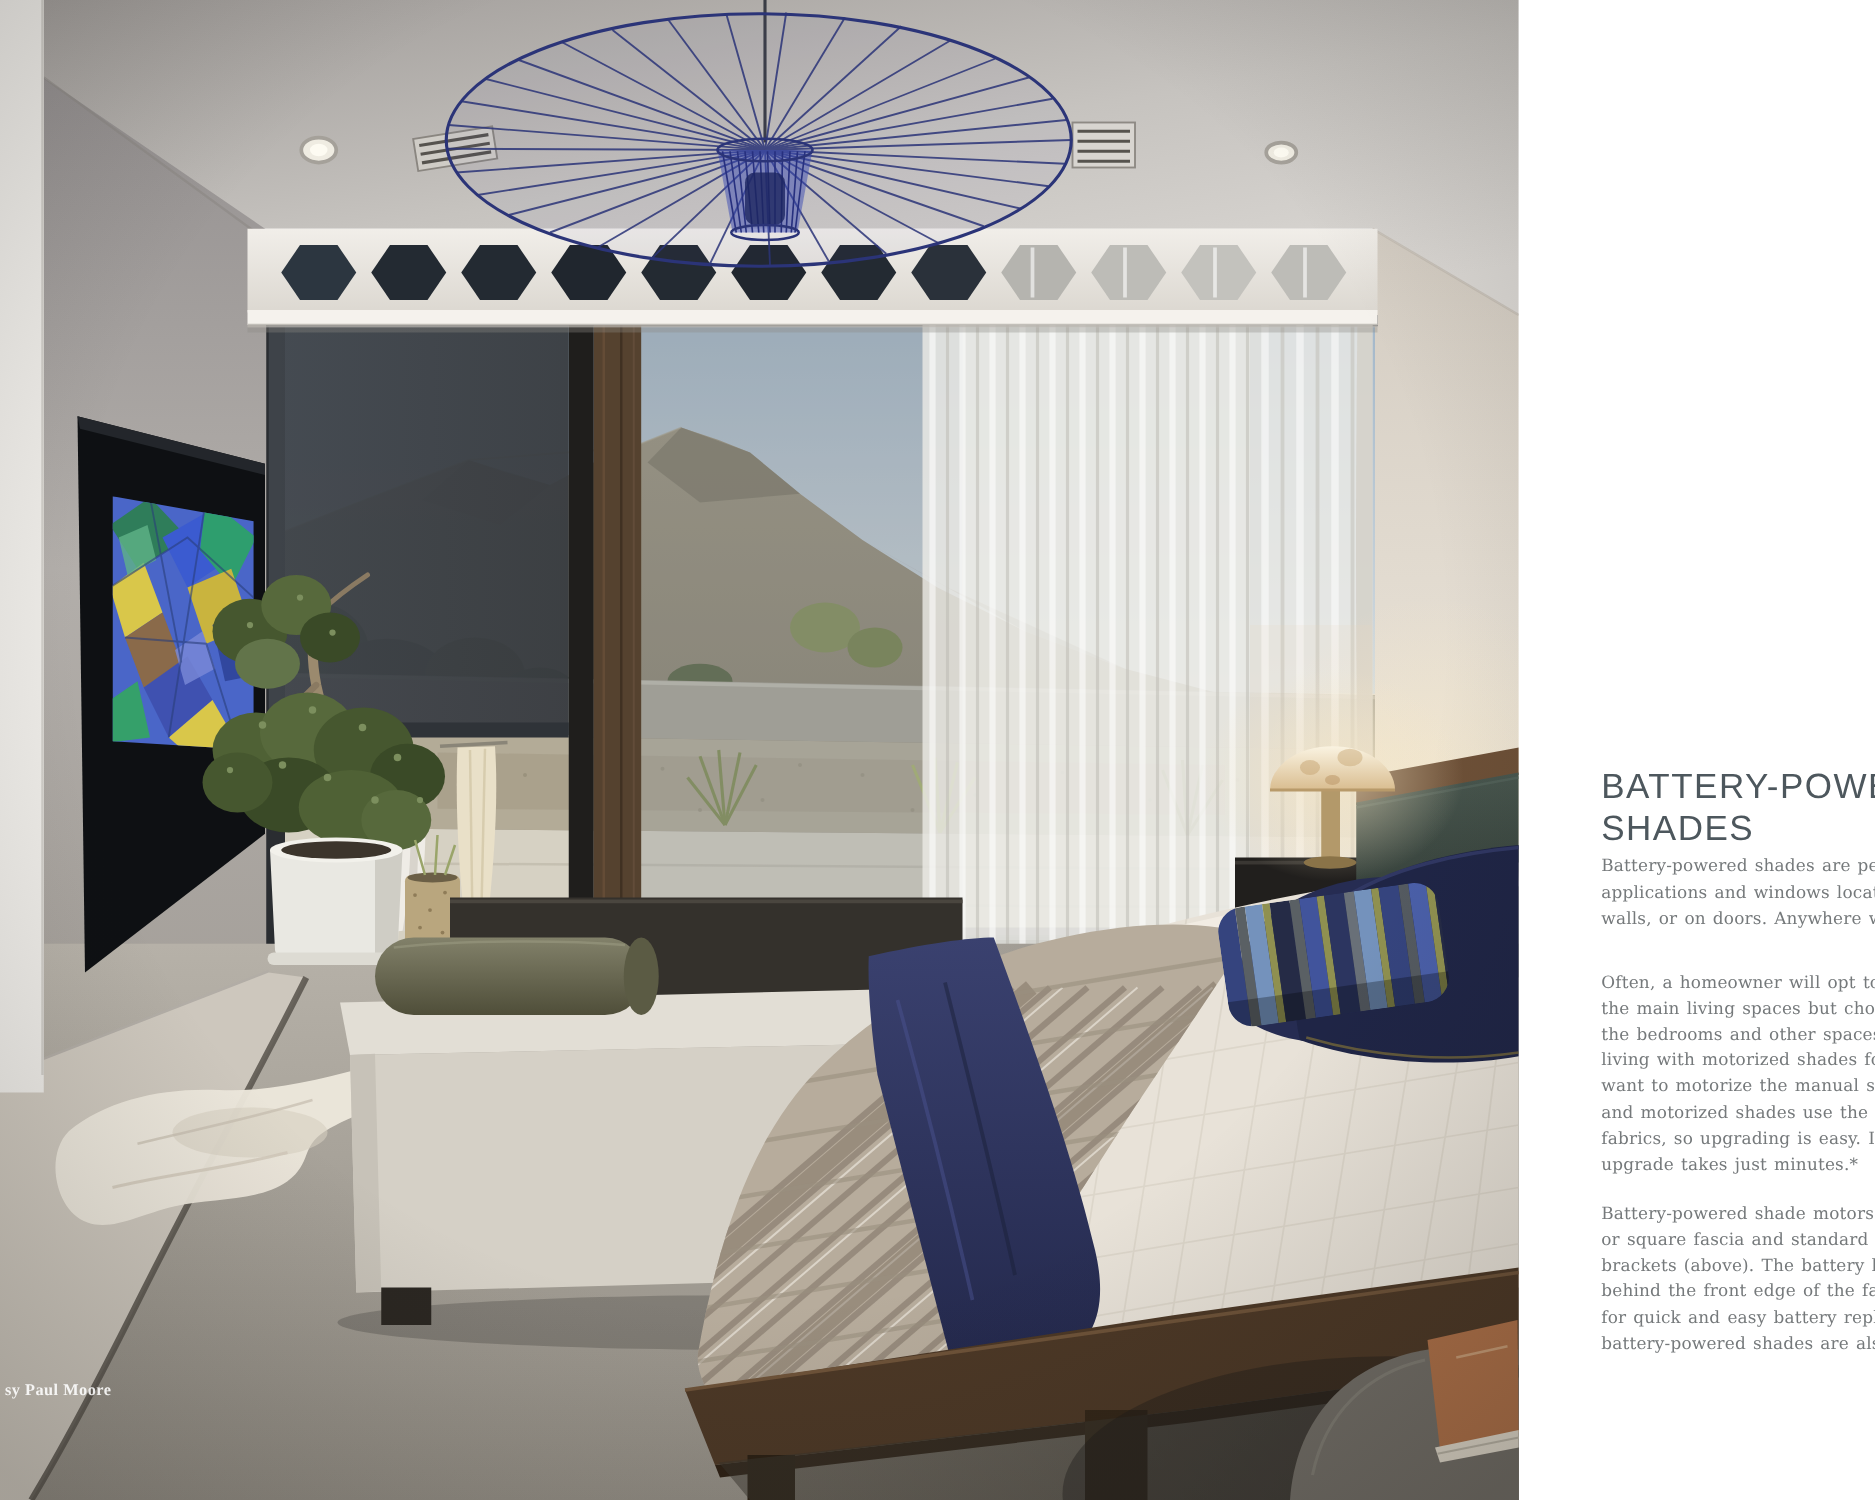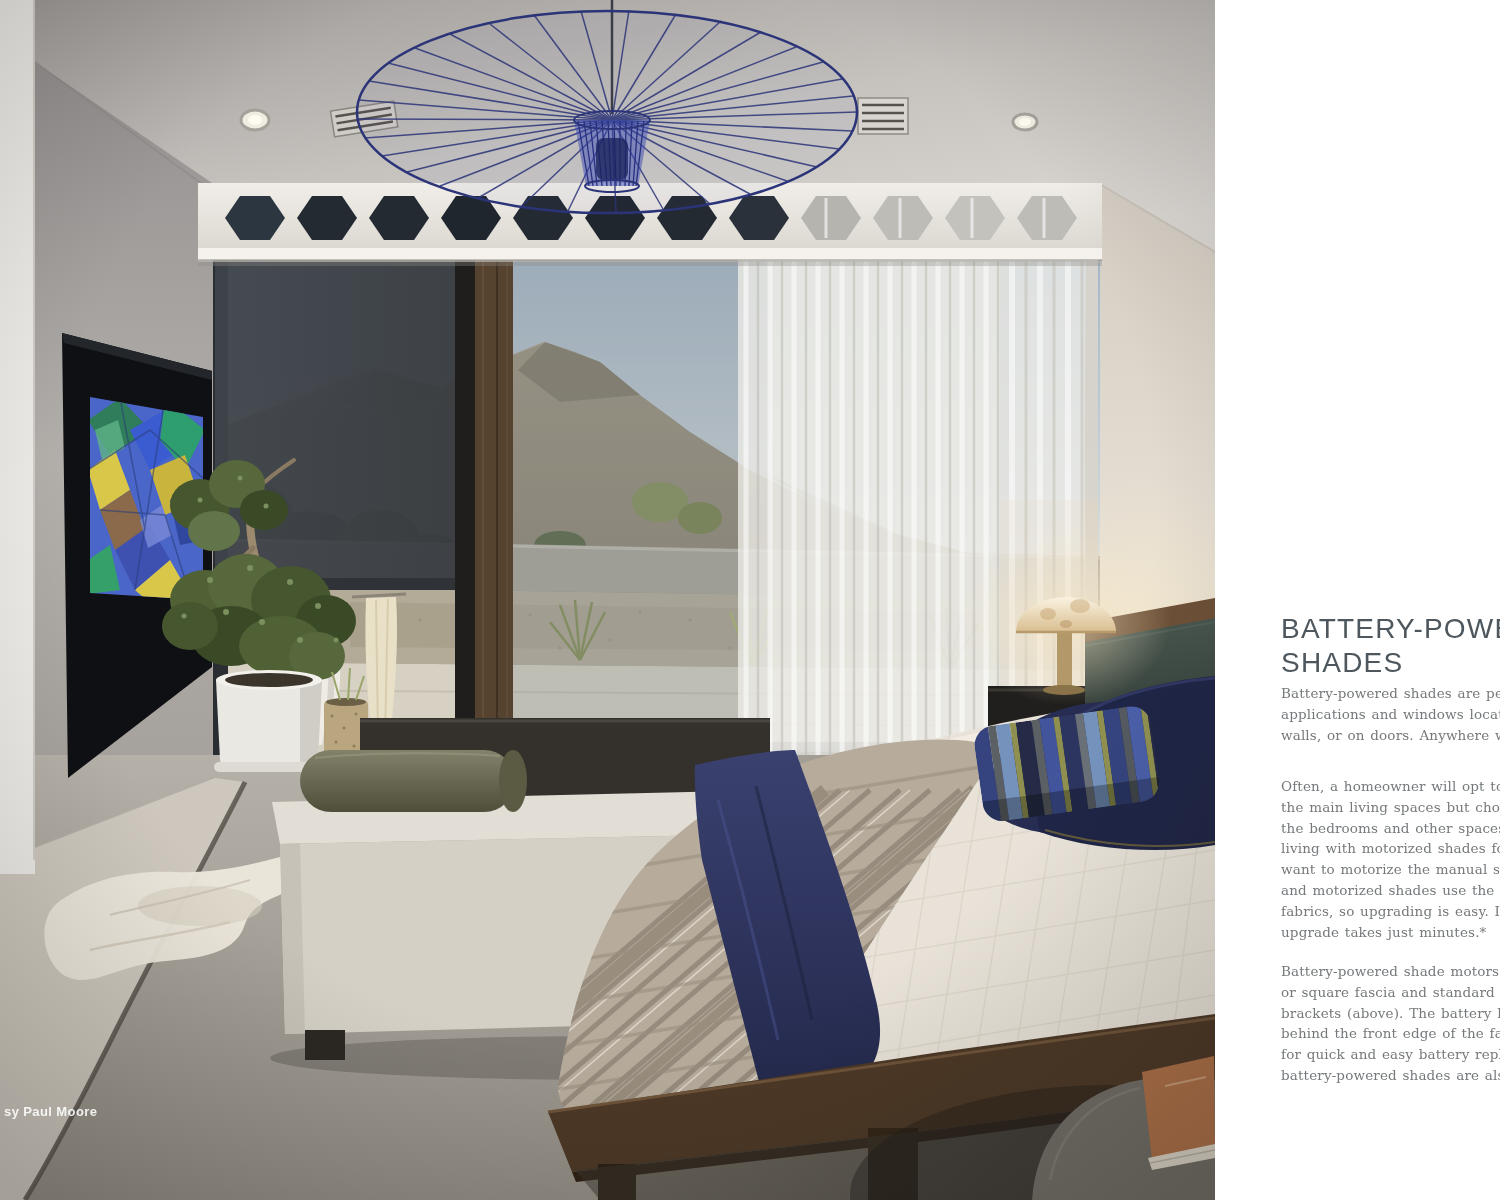--- a/index.html
+++ b/index.html
@@ -4,21 +4,21 @@
 <style>
   html,body{margin:0;padding:0;}
   body{
     width:1500px;height:1200px;position:relative;overflow:hidden;
     background:#ffffff;font-family:"Liberation Sans",sans-serif;
   }
   .photo{position:absolute;left:0;top:0;width:1215px;height:1200px;}
   .photo svg{display:block;width:1215px;height:1200px;}
   .credit{
     position:absolute;left:4px;top:1104px;width:300px;
-    font-family:Liberation Sans, sans-serif;font-weight:bold;font-size:13px;
+    font-family:Liberation Serif, serif;font-weight:bold;font-size:13px;
     letter-spacing:.4px;color:rgba(255,255,255,.88);
   }
   .article{position:absolute;left:1281px;top:0;width:400px;}
   .headline{
     position:absolute;left:0;white-space:nowrap;
     font-family:"Liberation Sans",sans-serif;font-weight:500;
     font-size:28px;line-height:34px;letter-spacing:1.2px;
   }
   .h1a{top:612px}.h1b{top:646px}
   .para{position:absolute;left:0;width:360px;

